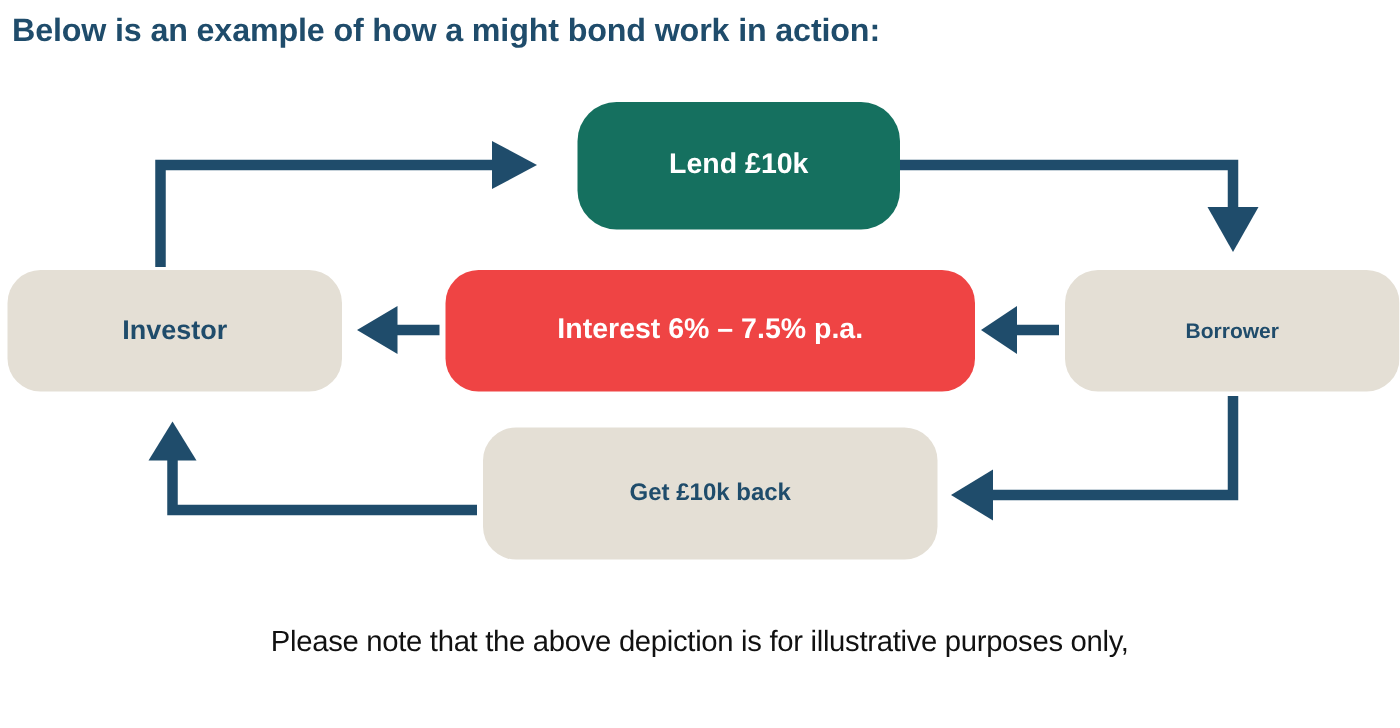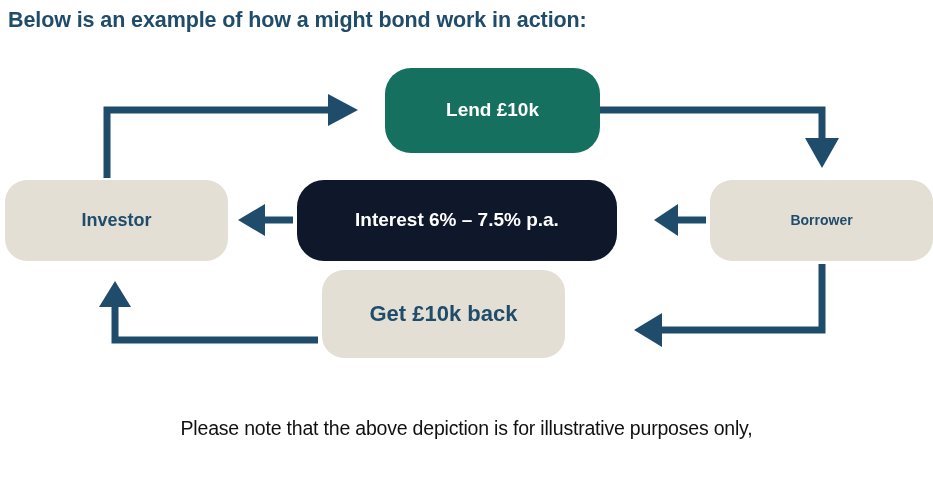--- a/index.html
+++ b/index.html
@@ -77,44 +77,43 @@
     top: 180px;
     width: 223px;
     height: 81px;
     background: #E4DFD5;
     color: #1F4C6B;
     font-size: 18px;
   }
   .node-interest {
     left: 297px;
     top: 180px;
-    width: 320px;
+    width: 353px;
     height: 81px;
-    background: #0f172a;
+    background: #ef4444;
     color: #ffffff;
     font-size: 19px;
-    border-radius: 27px;
   }
   .node-borrower {
     left: 710px;
     top: 180px;
     width: 223px;
     height: 81px;
     background: #E4DFD5;
     color: #1F4C6B;
     font-size: 14px;
   }
   .node-maturity {
     left: 322px;
-    top: 270px;
-    width: 243px;
+    top: 285px;
+    width: 303px;
     height: 88px;
     background: #E4DFD5;
     color: #1F4C6B;
-    font-size: 22px;
+    font-size: 16px;
   }
   .node-maturity .line2 { display: block; }
 
   
   #footer-note {
     position: absolute;
     left: 0;
     top: 415px;
     width: 933px;
     text-align: center;

